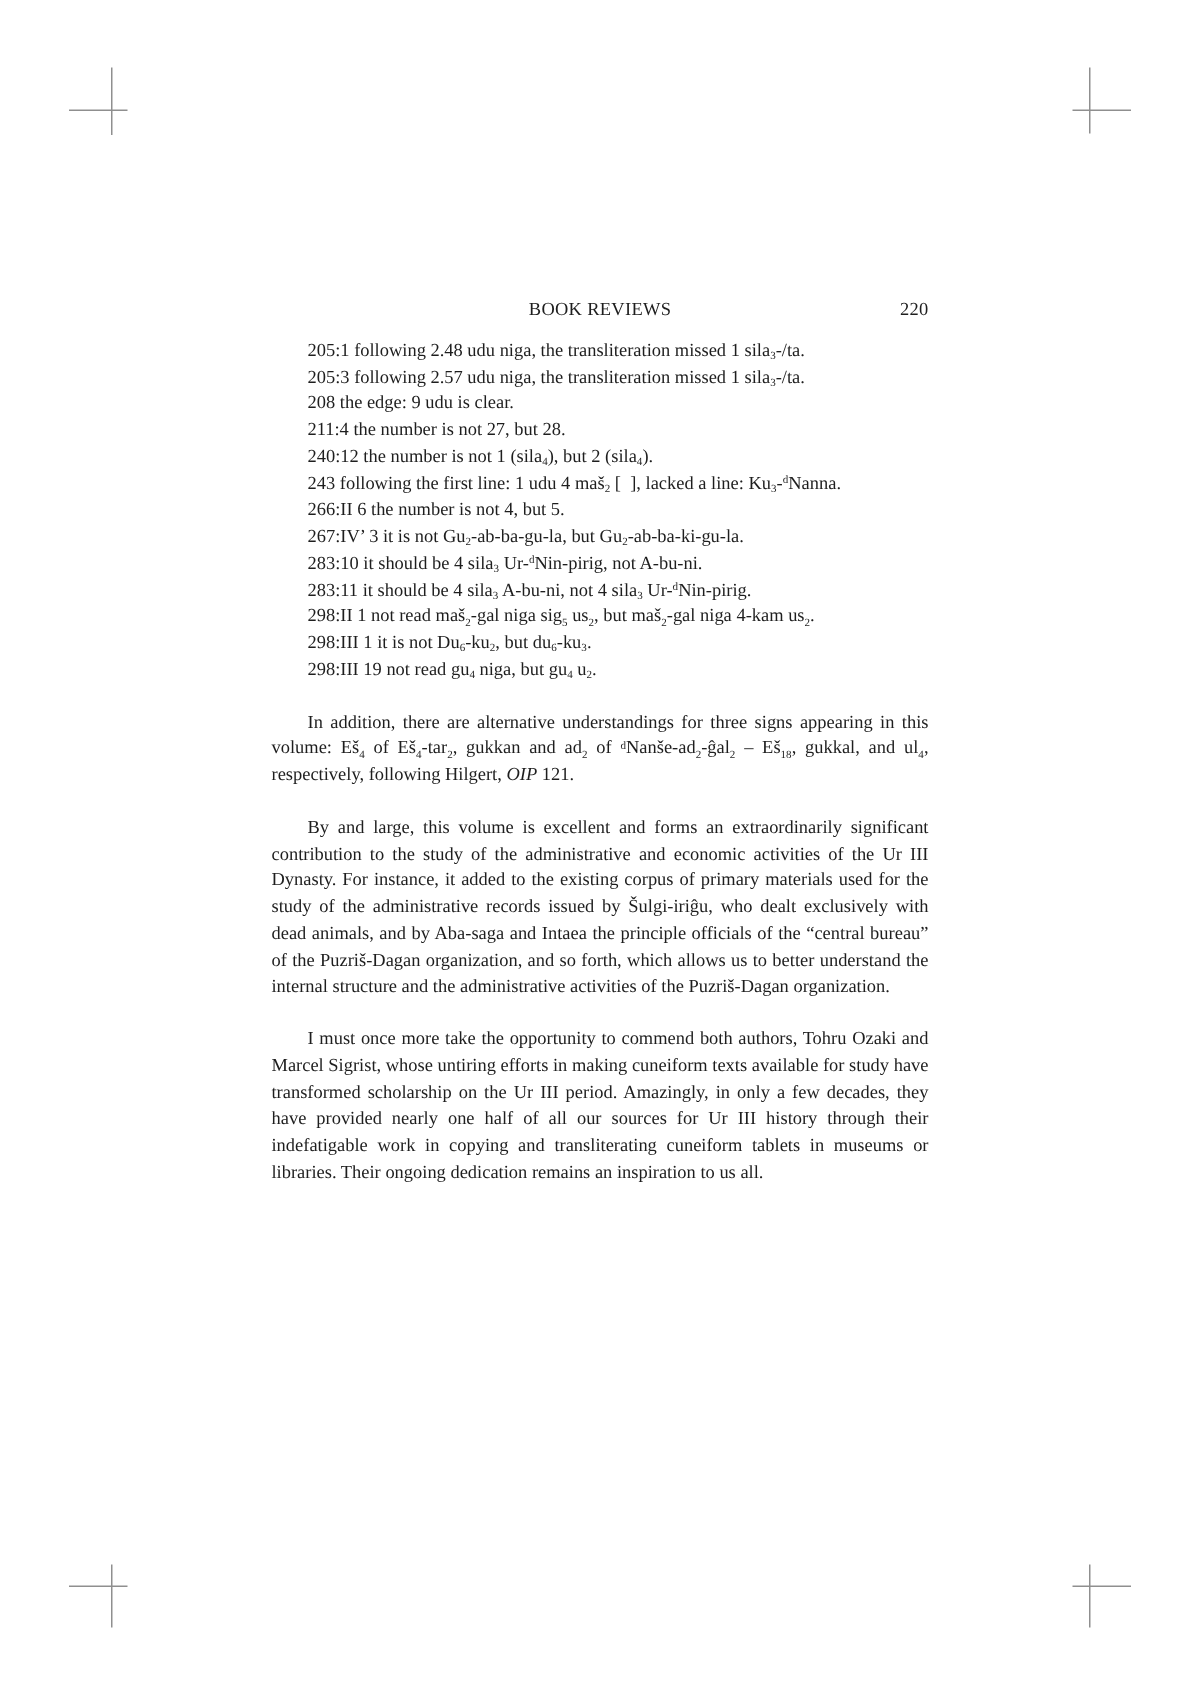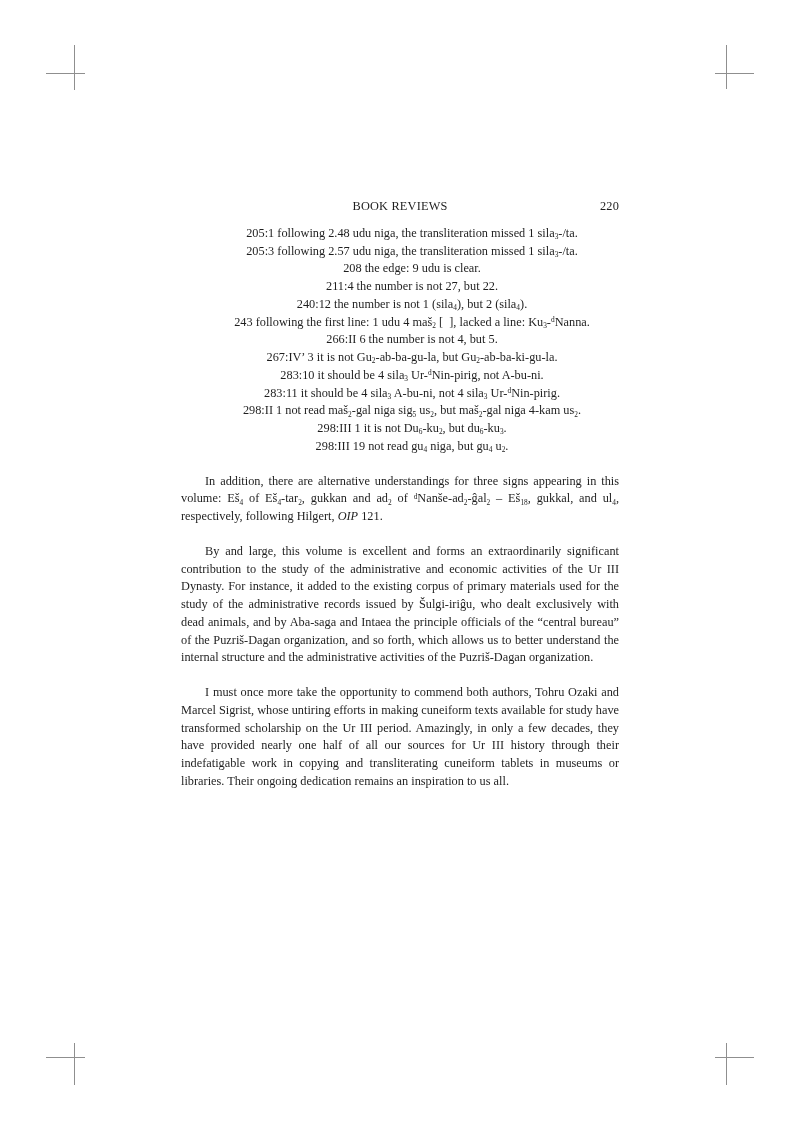--- a/index.html
+++ b/index.html
@@ -50,21 +50,20 @@
     margin-bottom: 9px;
     letter-spacing: 0.2px;
   }
   .running-head .rh-page {
     position: absolute;
     right: 0; top: 0;
   }
   .corr-line {
     padding-left: 24px;
     white-space: nowrap;
-    text-align: center;
   }
   .para {
     text-align: justify;
     text-indent: 24px;
     hyphens: none;
     margin-top: 17px;
   }
   sub, sup {
     font-size: 0.6em;
     line-height: 0;
@@ -101,21 +100,21 @@
 
     <div class="running-head">
       <span class="rh-title">BOOK REVIEWS</span>
       <span class="rh-page">220</span>
     </div>
 
     <div class="corrections">
       <div class="corr-line">205:1 following 2.48 udu niga, the transliteration missed 1 sila<sub>3</sub>-/ta.</div>
       <div class="corr-line">205:3 following 2.57 udu niga, the transliteration missed 1 sila<sub>3</sub>-/ta.</div>
       <div class="corr-line">208 the edge: 9 udu is clear.</div>
-      <div class="corr-line">211:4 the number is not 27, but 22.</div>
+      <div class="corr-line">211:4 the number is not 27, but 28.</div>
       <div class="corr-line">240:12 the number is not 1 (sila<sub>4</sub>), but 2 (sila<sub>4</sub>).</div>
       <div class="corr-line">243 following the first line: 1 udu 4 maš<sub>2</sub> [&nbsp;&nbsp;], lacked a line: Ku<sub>3</sub>-<sup>d</sup>Nanna.</div>
       <div class="corr-line">266:II 6 the number is not 4, but 5.</div>
       <div class="corr-line">267:IV’ 3 it is not Gu<sub>2</sub>-ab-ba-gu-la, but Gu<sub>2</sub>-ab-ba-ki-gu-la.</div>
       <div class="corr-line">283:10 it should be 4 sila<sub>3</sub> Ur-<sup>d</sup>Nin-pirig, not A-bu-ni.</div>
       <div class="corr-line">283:11 it should be 4 sila<sub>3</sub> A-bu-ni, not 4 sila<sub>3</sub> Ur-<sup>d</sup>Nin-pirig.</div>
       <div class="corr-line">298:II 1 not read maš<sub>2</sub>-gal niga sig<sub>5</sub> us<sub>2</sub>, but maš<sub>2</sub>-gal niga 4-kam us<sub>2</sub>.</div>
       <div class="corr-line">298:III 1 it is not Du<sub>6</sub>-ku<sub>2</sub>, but du<sub>6</sub>-ku<sub>3</sub>.</div>
       <div class="corr-line">298:III 19 not read gu<sub>4</sub> niga, but gu<sub>4</sub> u<sub>2</sub>.</div>
     </div>

